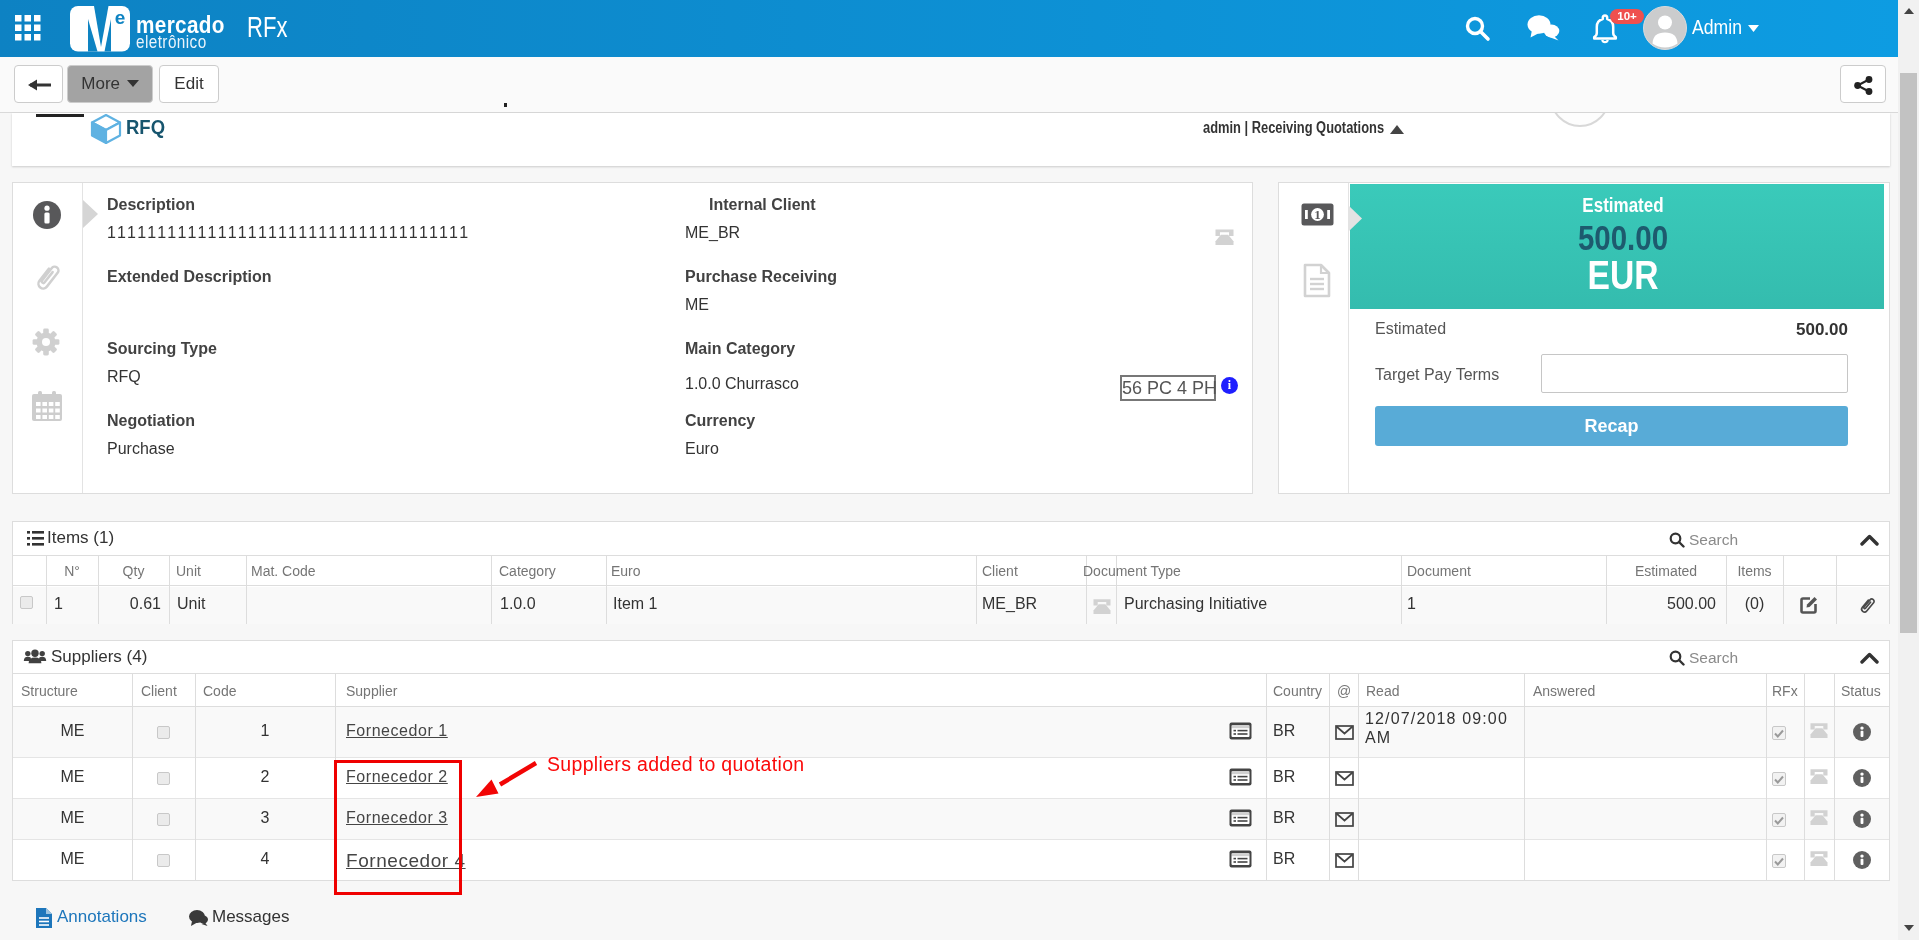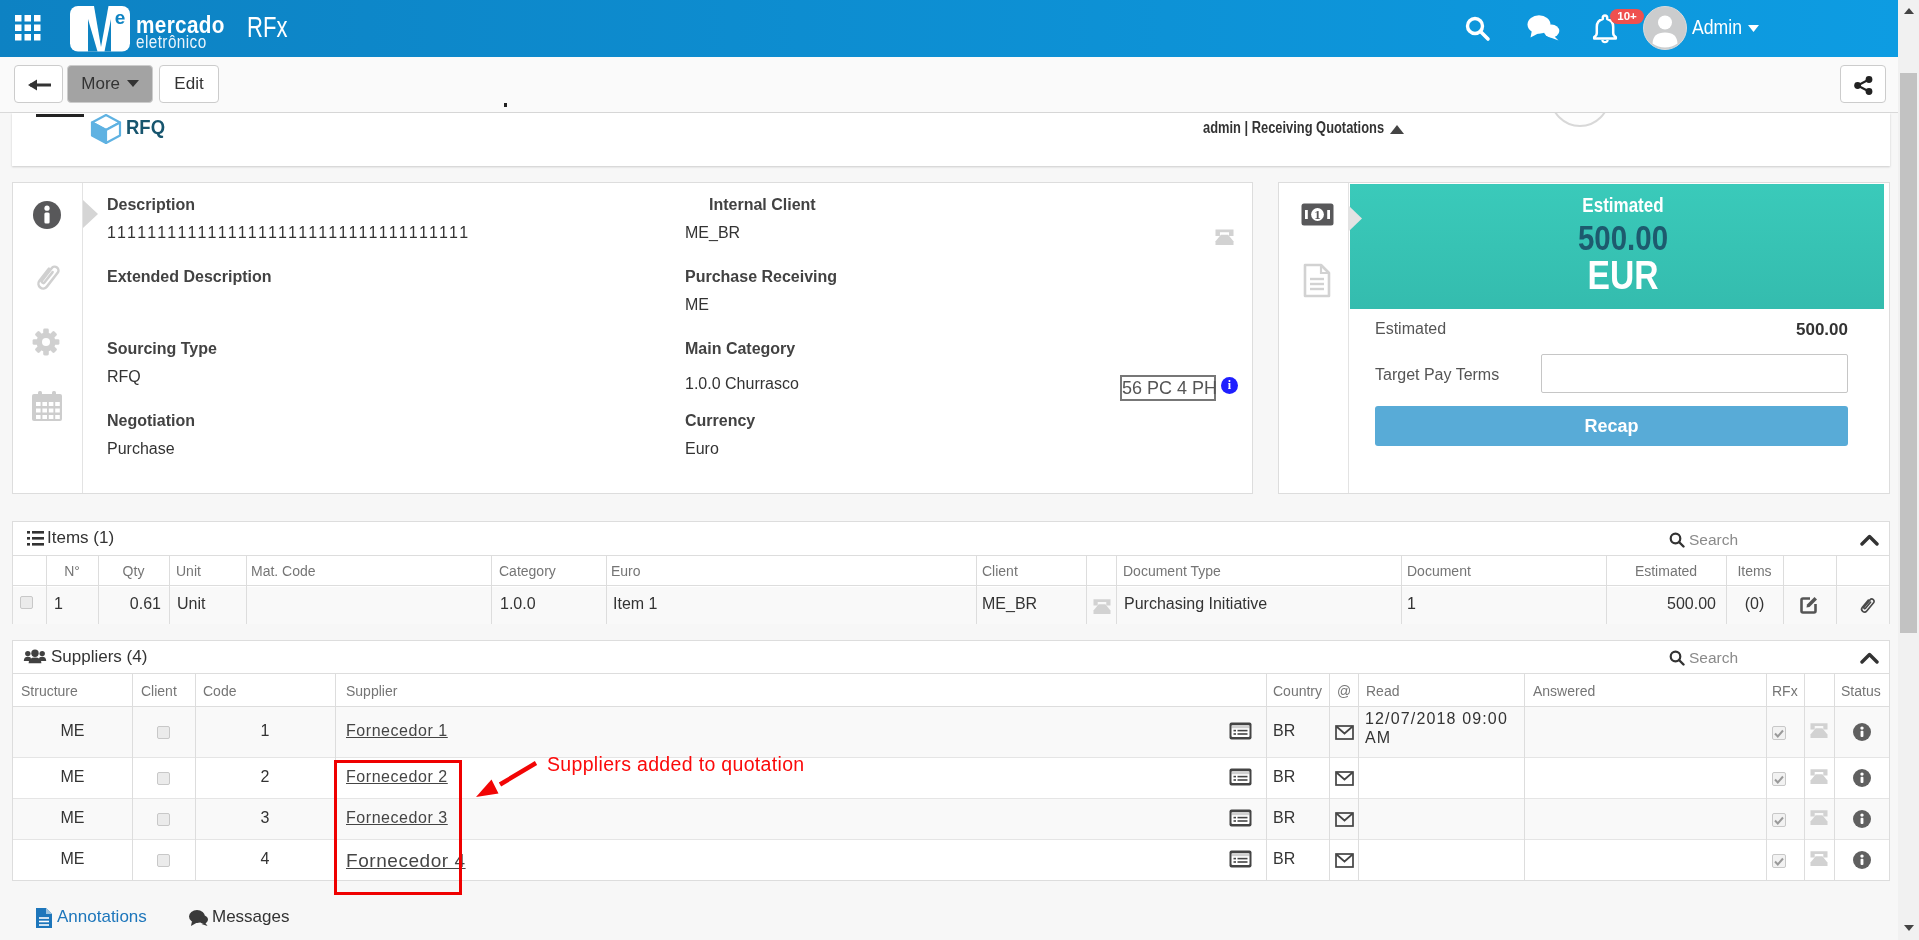--- a/index.html
+++ b/index.html
@@ -266,21 +266,21 @@
   <div class="abs" style="left:1770px;top:33px;width:1px;height:69px;background:#ddd;"></div>
   <div class="abs" style="left:1823px;top:33px;width:1px;height:69px;background:#ddd;"></div>
 
   <div class="abs hdrcell" style="left:33px;top:41px;width:52px;text-align:center;">N°</div>
   <div class="abs hdrcell" style="left:85px;top:41px;width:71px;text-align:center;">Qty</div>
   <div class="abs hdrcell" style="left:163px;top:41px;">Unit</div>
   <div class="abs hdrcell" style="left:238px;top:41px;">Mat. Code</div>
   <div class="abs hdrcell" style="left:486px;top:41px;">Category</div>
   <div class="abs hdrcell" style="left:598px;top:41px;">Euro</div>
   <div class="abs hdrcell" style="left:969px;top:41px;">Client</div>
-  <div class="abs hdrcell" style="left:1110px;top:41px;">Document Type</div>
+  <div class="abs hdrcell" style="left:1070px;top:41px;">Document Type</div>
   <div class="abs hdrcell" style="left:1394px;top:41px;">Document</div>
   <div class="abs hdrcell" style="left:1593px;top:41px;width:120px;text-align:center;">Estimated</div>
   <div class="abs hdrcell" style="left:1713px;top:41px;width:57px;text-align:center;">Items</div>
 
   <div class="cbox" style="left:7px;top:74px;"></div>
   <div class="abs cell" style="left:41px;top:72.5px;">1</div>
   <div class="abs cell" style="left:85px;top:72.5px;width:63px;text-align:right;">0.61</div>
   <div class="abs cell" style="left:164px;top:72.5px;">Unit</div>
   <div class="abs cell" style="left:487px;top:72.5px;">1.0.0</div>
   <div class="abs cell" style="left:600px;top:72.5px;">Item 1</div>

